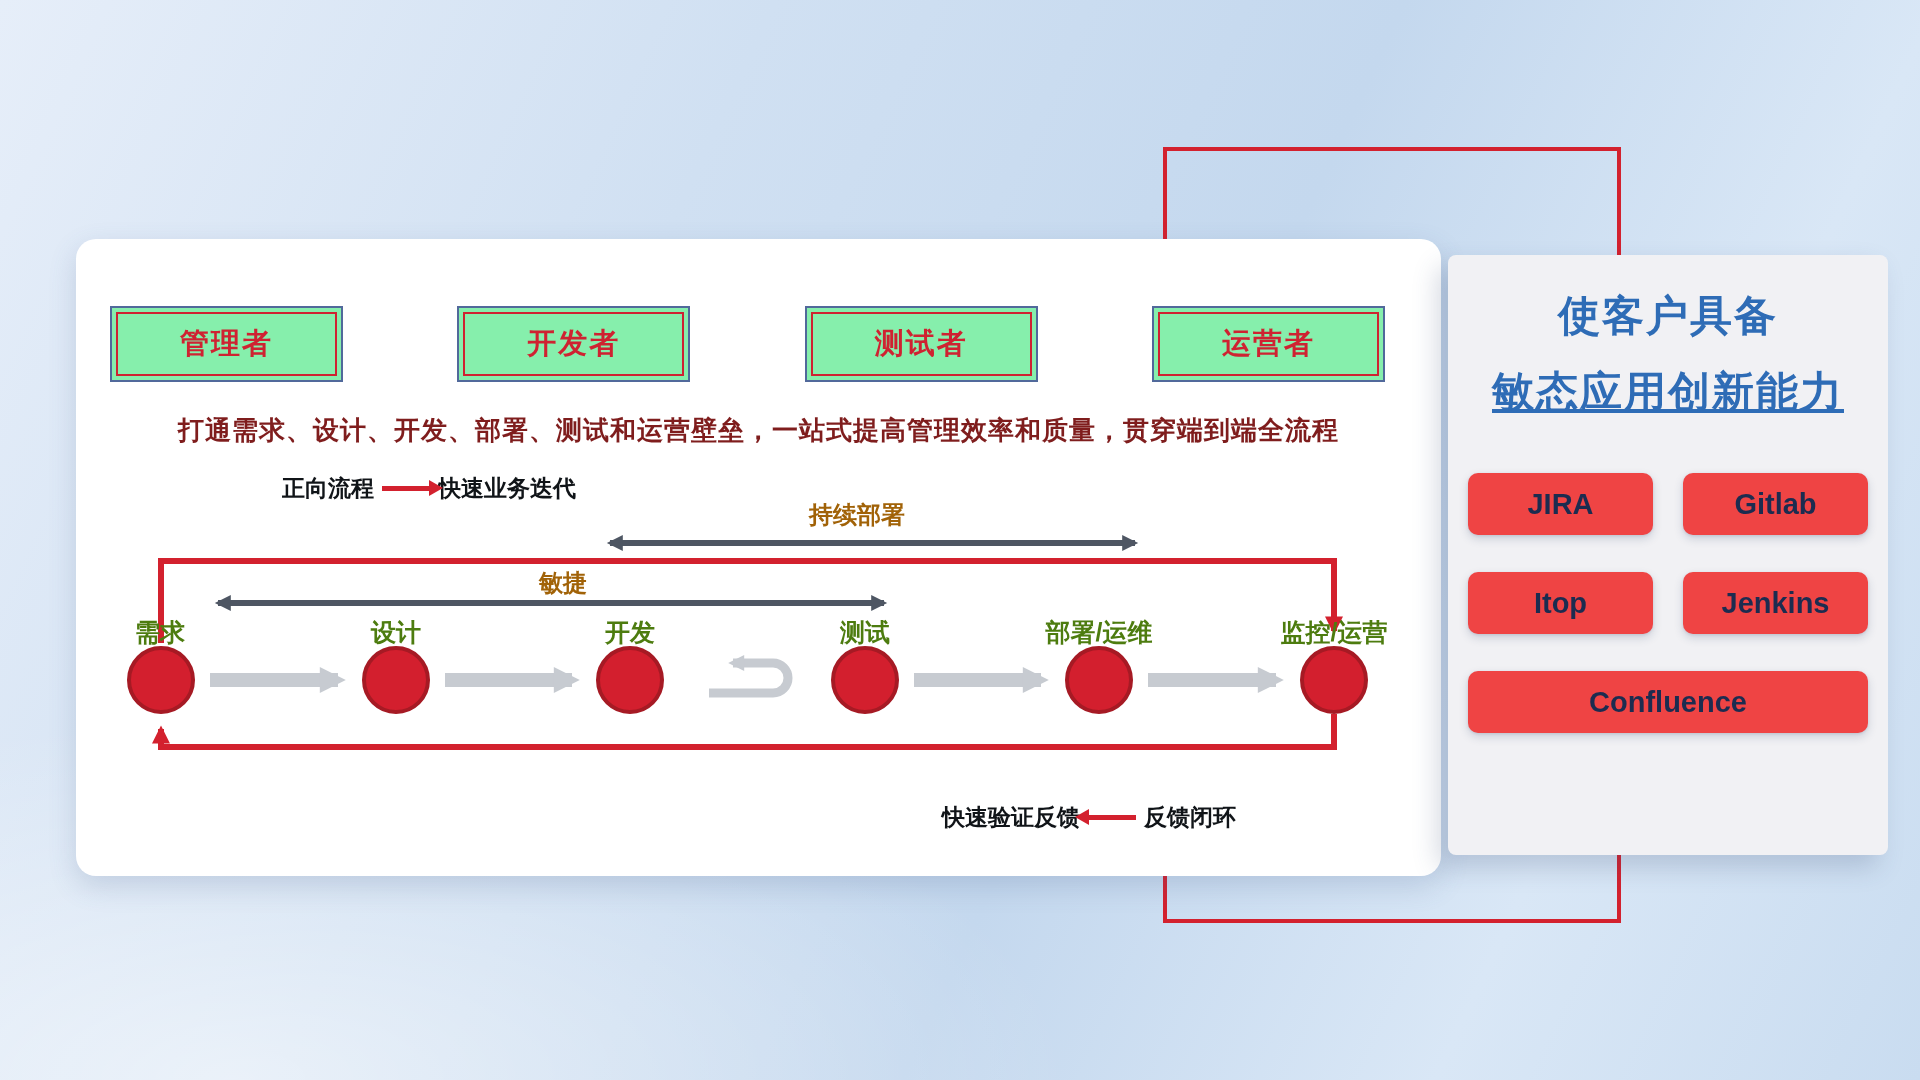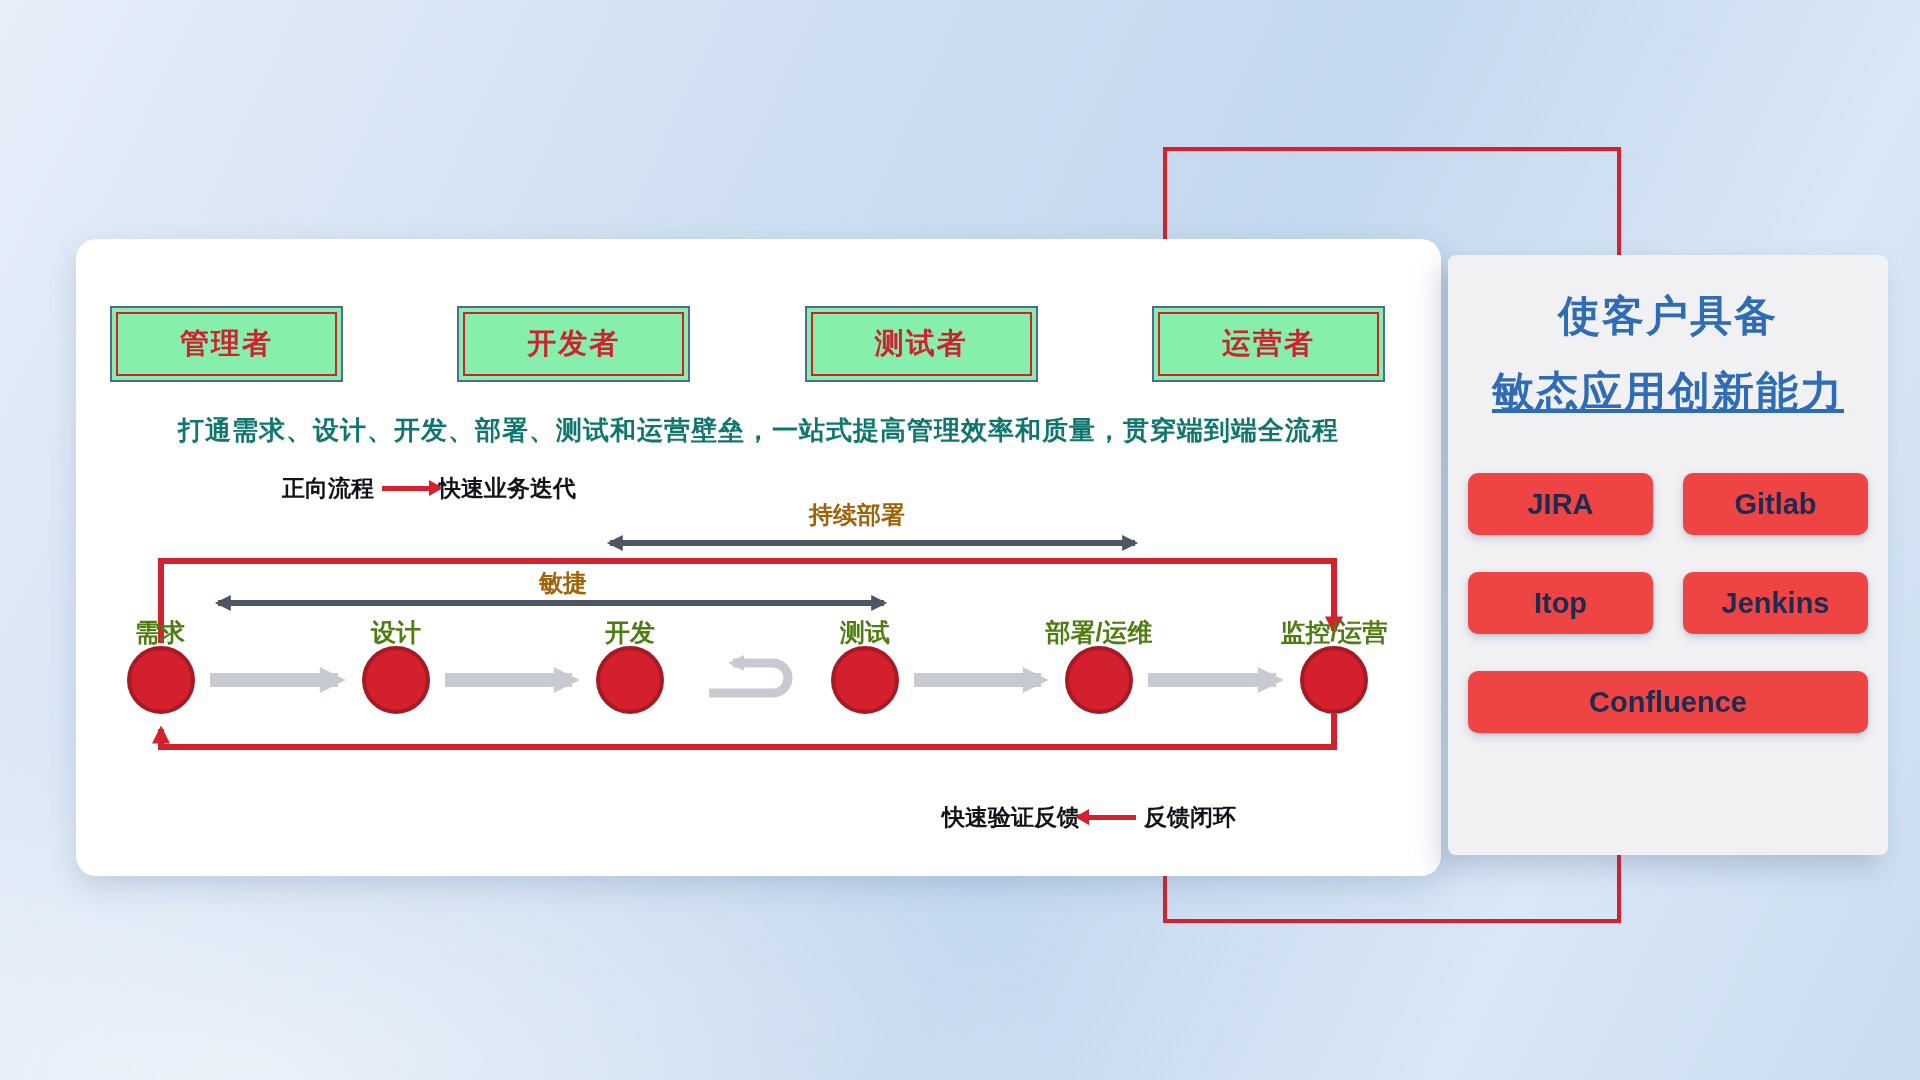--- a/index.html
+++ b/index.html
@@ -38,21 +38,21 @@
   }
   .role-box .inner {
     width: 100%; height: 100%;
     border: 2px solid #cf2231;
     display: flex; align-items: center; justify-content: center;
     color: #cf2231; font-weight: bold; font-size: 29px; letter-spacing: 2px;
   }
 
   .subtitle {
     left: 0; right: 0; top: 174px; text-align: center;
-    font-size: 26px; font-weight: bold; color: #0f766e; letter-spacing: 1px;
+    font-size: 26px; font-weight: bold; color: #7f1d1d; letter-spacing: 1px;
   }
 
   .legend-row {
     display: flex; align-items: center; gap: 8px;
     font-size: 23px; font-weight: bold; color: #101418;
   }
   .legend-forward { left: 206px; top: 234px; }
   .legend-feedback { left: 866px; top: 563px; }
 
   .red-arrow-right, .red-arrow-left {

